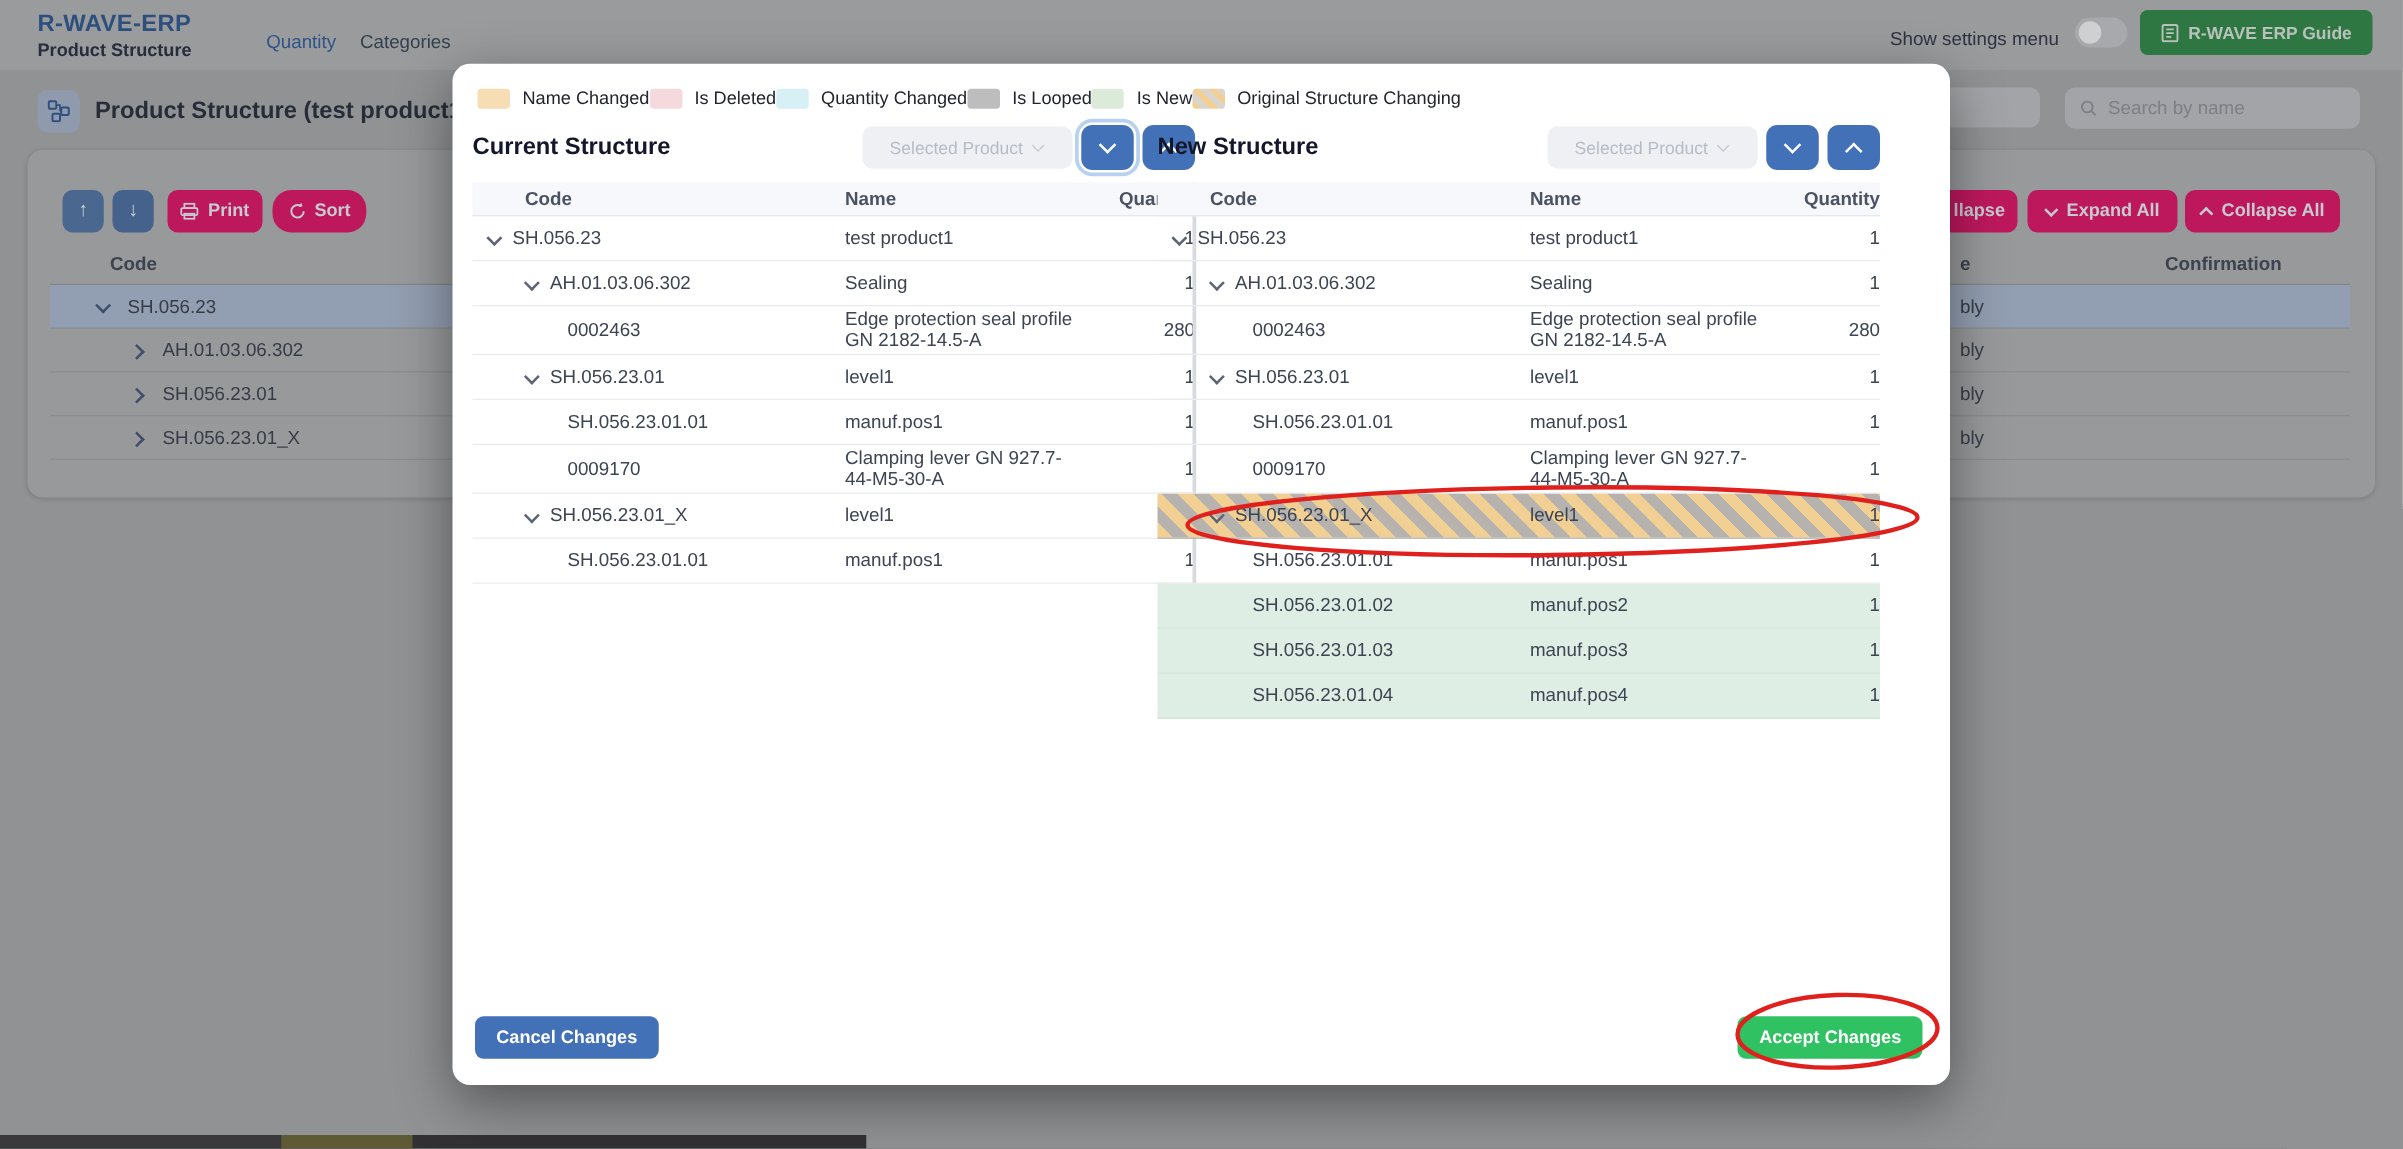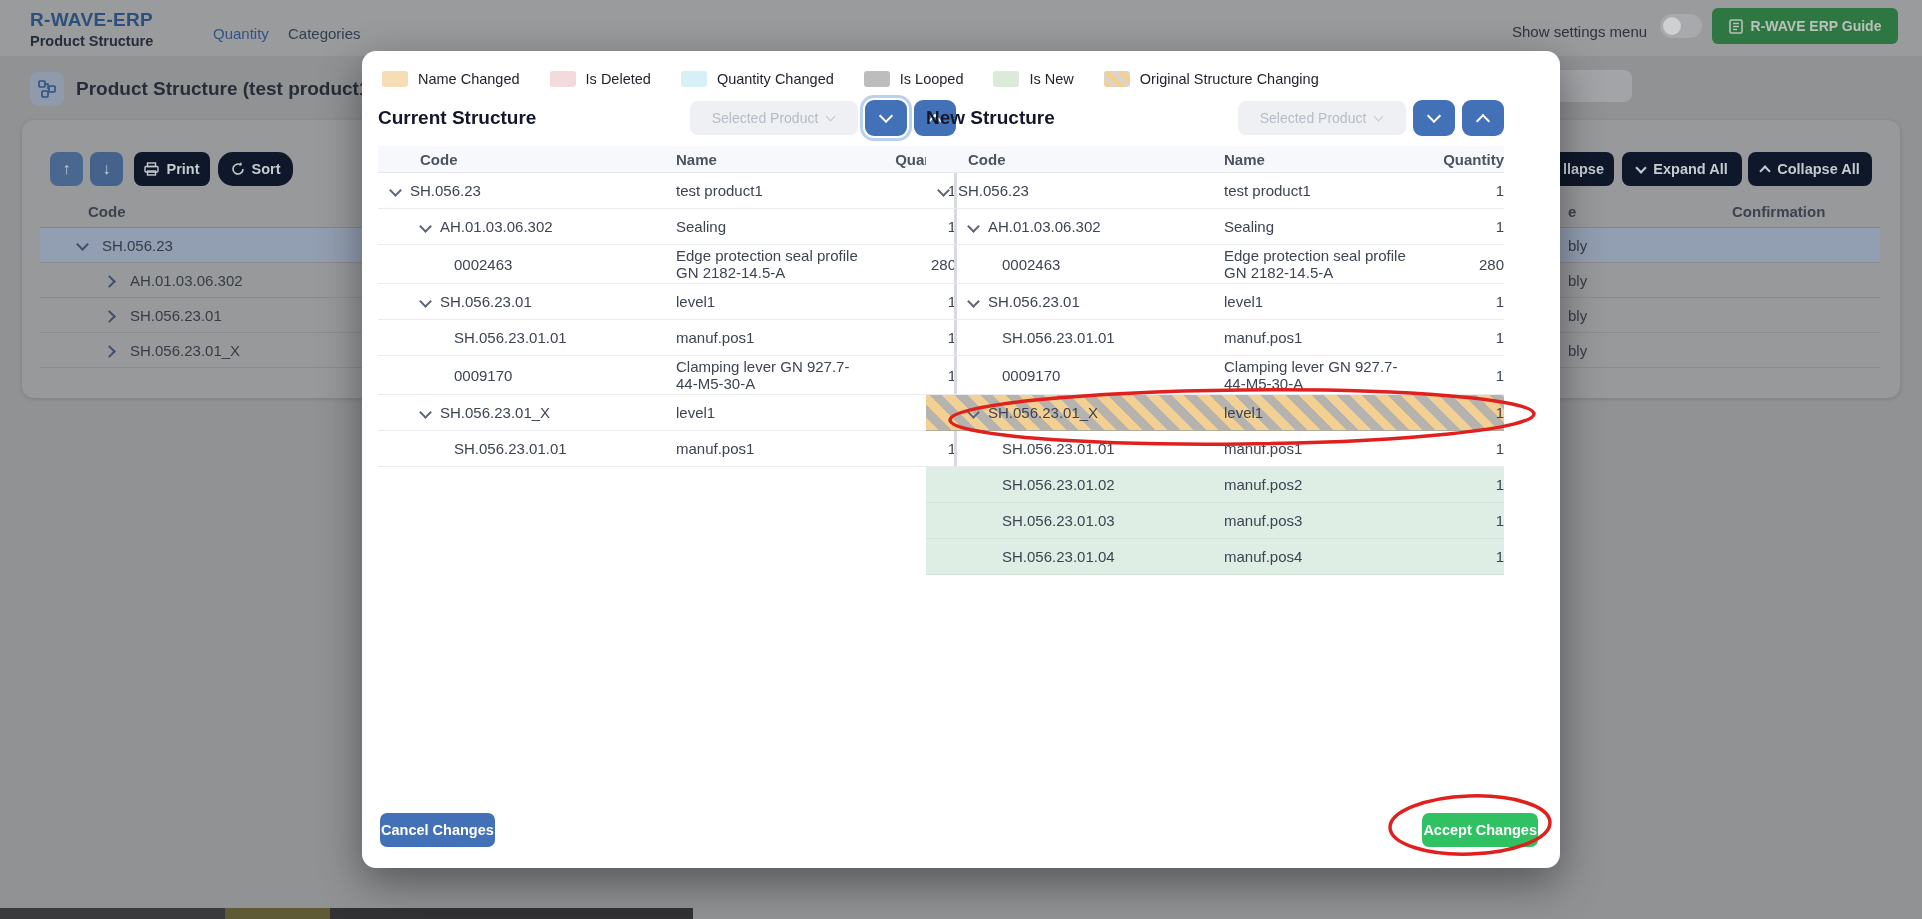--- a/index.html
+++ b/index.html
@@ -26,21 +26,21 @@
   .page-title { position:absolute; left:76px; top:22px; font-size:19px; font-weight:bold; color:#272d38; }
   .hidden-control { position:absolute; left:1500px; top:14px; width:132px; height:32px; border-radius:8px; background:#a3a4a7; }
   .search-box { position:absolute; left:1652px; top:14px; width:236px; height:33px; border-radius:8px; background:#a3a4a7;
      display:flex; align-items:center; padding:0 12px; gap:9px; }
   .search-box input { border:none; outline:none; background:transparent; font-size:15px; color:#55595f; width:100%;
      font-family:"Liberation Sans", sans-serif; }
   .search-box input::placeholder { color:#7c8086; }
 
   .card { position:absolute; left:22px; top:120px; width:1878px; height:278px; background:#98999b; border-radius:12px;
      box-shadow:0 1px 4px rgba(0,0,0,.15); }
-  .tb-btn { position:absolute; top:32px; height:34px; border-radius:8px; background:#0f172a; color:#c6cad1;
+  .tb-btn { position:absolute; top:32px; height:34px; border-radius:8px; background:#be185d; color:#c6cad1;
      font-size:14.5px; font-weight:bold; display:flex; align-items:center; justify-content:center; gap:7px; border:none; cursor:pointer; }
   .btn-up    { left:28px;  width:33px; background:#49678f; font-size:16px; color:#c3cddb; }
   .btn-down  { left:68px;  width:33px; background:#44628c; font-size:16px; color:#c3cddb; }
   .btn-print { left:112px; width:76px; }
   .btn-sort  { left:196px; width:75px;border-radius:15px; }
   .btn-frag-collapse { left:1518px; width:74px; justify-content:flex-end; padding-right:10px; }
   .btn-expand-all   { left:1600px; width:120px; }
   .btn-collapse-all { left:1726px; width:124px; }
   .bg-chev { display:inline-block; width:10px; height:10px; position:relative; }
   .bg-chev::before { content:""; position:absolute; width:6px; height:6px; border-right:2px solid #c6cad1; border-bottom:2px solid #c6cad1; left:1px; top:0; transform:rotate(45deg); }
@@ -65,21 +65,21 @@
   .bg-chev2.right::before { transform:rotate(-45deg); left:1px; top:2px; }
   .bg-row .typefrag { position:absolute; left:1528px; top:9px; }
 
   .taskbar { position:absolute; left:0; top:908px; width:693px; height:11px; background:#323234; }
   .taskbar .seg1 { position:absolute; left:0; width:225px; height:11px; background:#3a3a3c; }
   .taskbar .seg2 { position:absolute; left:225px; width:105px; height:11px; background:#5e5a35; }
 
   
   .modal { position:absolute; left:362px; top:51px; width:1198px; height:817px; background:#ffffff; border-radius:14px;
      box-shadow:0 14px 44px rgba(0,0,0,.42); }
-  .legend { position:absolute; left:20px; top:20px; display:flex; align-items:center; gap:30px; }
+  .legend { position:absolute; left:20px; top:20px; display:flex; align-items:center; }
   .legend-item { display:flex; align-items:center; gap:10px; font-size:14.5px; color:#23252e; }
   .sw { width:26px; height:16px; border-radius:3px; }
   .sw1 { background:#f6ddb3; } .sw2 { background:#f5dadd; } .sw3 { background:#d7f0f5; }
   .sw4 { background:#bdbdbd; } .sw5 { background:#dcead9; }
   .sw6 { background:repeating-linear-gradient(45deg,#f2cf92 0 5px,#d9d5ce 5px 10px); }
 
   .panel { position:absolute; top:46px; width:578px; }
   .panel-current { left:16px; }
   .panel-new { left:564px; }
   .panel-head { display:flex; align-items:center; justify-content:space-between; height:42px; }
@@ -107,21 +107,21 @@
   .srow.lvl0 .c-code { padding-left:10px; }
   .srow.lvl1 .c-code { padding-left:40px; }
   .srow.lvl2 .c-code { padding-left:76px; }
   .srow.striped { background:repeating-linear-gradient(45deg,#f2cf92 0 9px,#b6b3ae 9px 18px); border-bottom:1px solid #b0ab9f; }
   .srow.isnew { background:#dfeee4; border-bottom:1px solid #cfe3d6; }
   .chev { display:inline-block; width:16px; height:16px; position:relative; flex:none; }
   .chev::before { content:""; position:absolute; width:7px; height:7px; border-right:2px solid #5c6575; border-bottom:2px solid #5c6575; left:3px; top:3px; transform:rotate(45deg); }
   .panel-divider { position:absolute; left:592px; top:95px; width:3px; height:338px; background:#d8dadf; border-radius:2px; }
 
   .modal-footer-btn { position:absolute; bottom:21px; height:34px; border:none; border-radius:7px; color:#fff;
-     font-size:14.5px; font-weight:bold; padding:0 1px; cursor:pointer; font-family:"Liberation Sans", sans-serif; }
+     font-size:14.5px; font-weight:bold; padding:0 17px; cursor:pointer; font-family:"Liberation Sans", sans-serif; }
   .cancel-btn { left:18px; background:#4371b7; }
   .accept-btn { right:22px; background:#2fc162; }
 
   .annot { position:absolute; left:0; top:0; width:1198px; height:817px; pointer-events:none; }
 </style>
 </head>
 <body>
 
 <div class="screen">
 
@@ -149,20 +149,27 @@
     <div class="title-icon-box">
       <svg width="18" height="18" viewBox="0 0 18 18">
           <rect x="1" y="1" width="6" height="6" rx="1" fill="none" stroke="#2f4f80" stroke-width="1.6"></rect>
           <rect x="11" y="6" width="6" height="6" rx="1" fill="none" stroke="#2f4f80" stroke-width="1.6"></rect>
           <rect x="4" y="11" width="6" height="6" rx="1" fill="none" stroke="#2f4f80" stroke-width="1.6"></rect>
           <path d="M7 4h3v5" fill="none" stroke="#2f4f80" stroke-width="1.4"></path>
         </svg>
     </div>
     <div class="page-title">Product Structure (test product1)</div>
     <div class="hidden-control"></div>
+    <div class="search-box">
+      <svg width="15" height="15" viewBox="0 0 15 15">
+          <circle cx="6.5" cy="6.5" r="4.8" fill="none" stroke="#7c8086" stroke-width="1.7"></circle>
+          <line x1="10.2" y1="10.2" x2="14" y2="14" stroke="#7c8086" stroke-width="1.7"></line>
+        </svg>
+      <input type="text" placeholder="Search by name" style="">
+    </div>
   </div>
 
   <div class="card">
     <button class="tb-btn btn-up">↑</button>
     <button class="tb-btn btn-down">↓</button>
     <button class="tb-btn btn-print">
       <svg width="15" height="14" viewBox="0 0 15 14">
           <rect x="3.5" y="1" width="8" height="3.5" fill="none" stroke="#c6cad1" stroke-width="1.4"></rect>
           <rect x="1" y="4.5" width="13" height="5.5" rx="1" fill="none" stroke="#c6cad1" stroke-width="1.4"></rect>
           <rect x="3.5" y="9" width="8" height="4" fill="none" stroke="#c6cad1" stroke-width="1.4"></rect>

